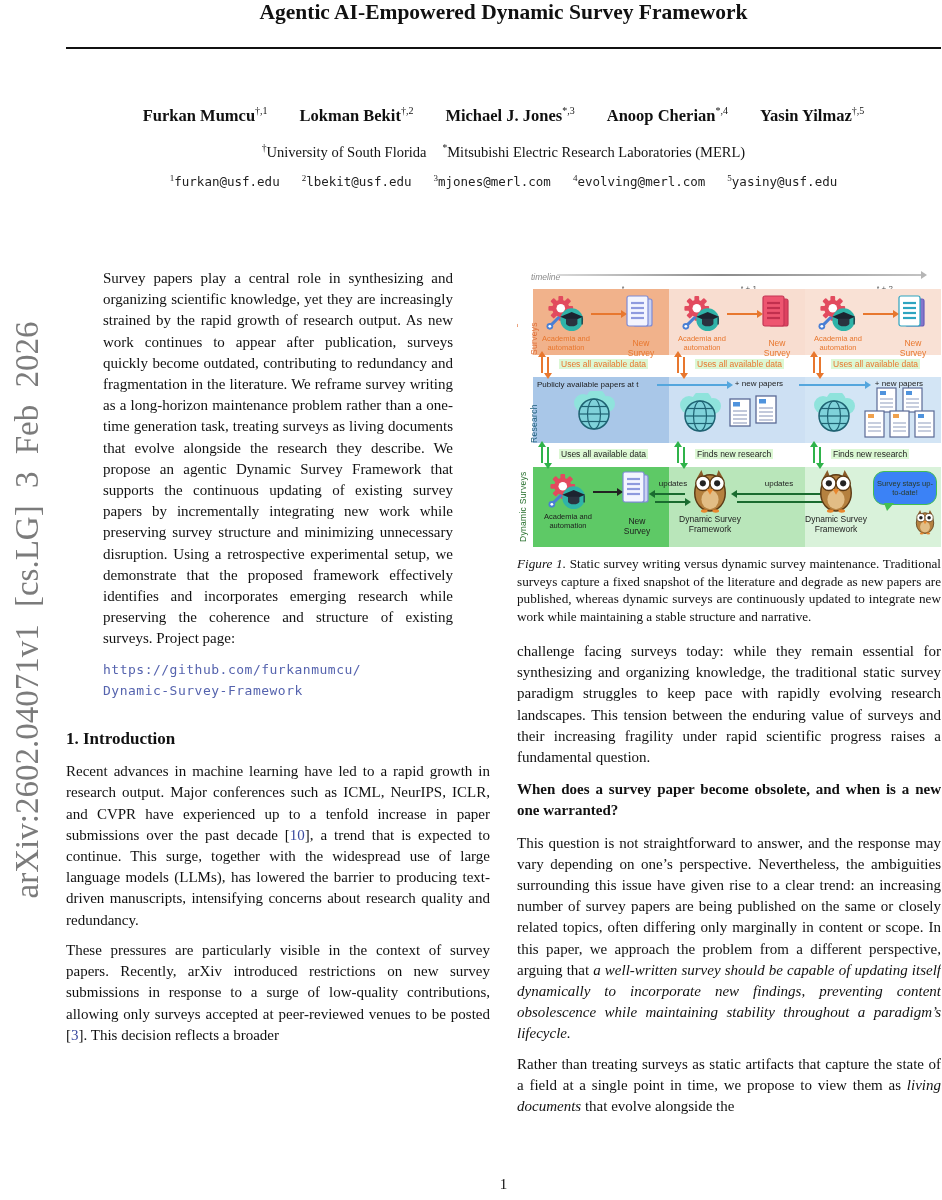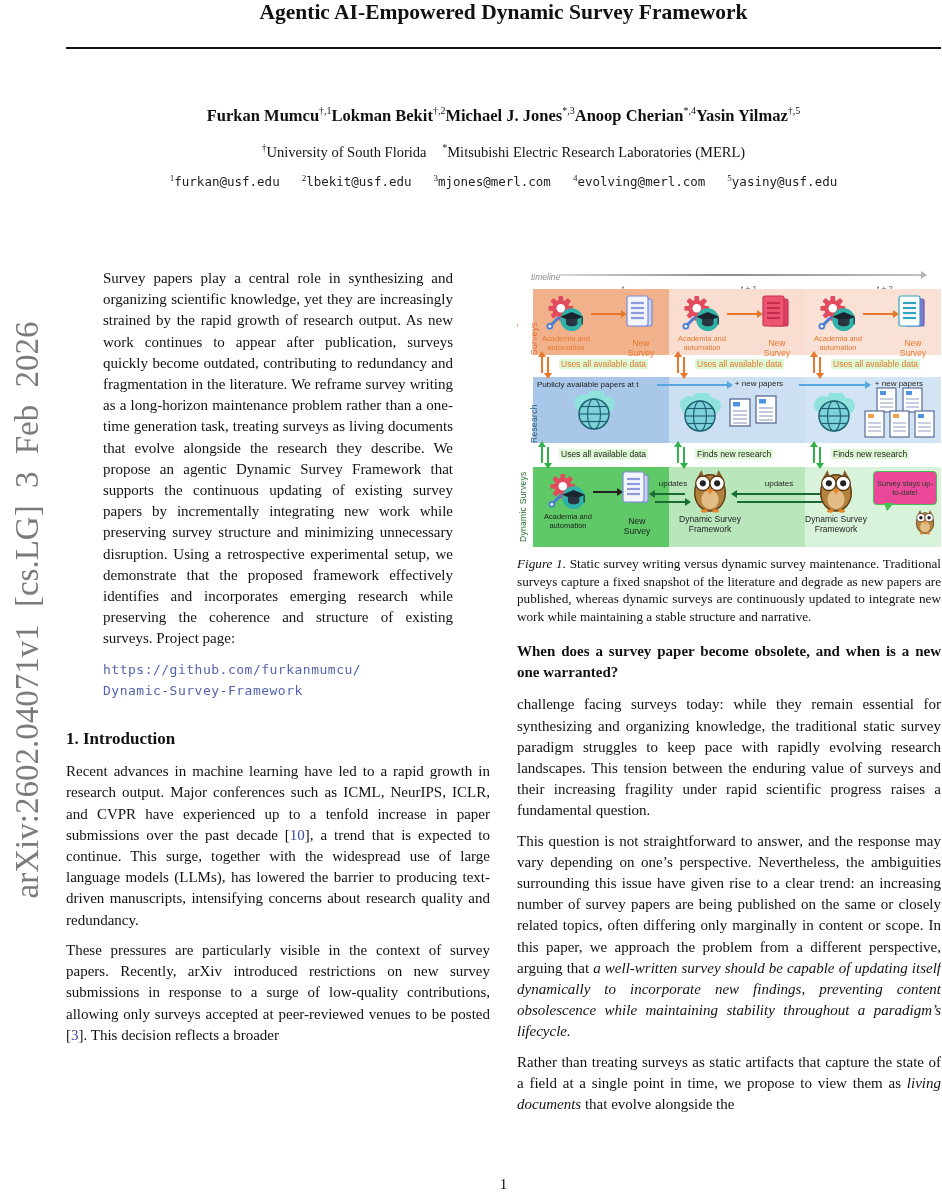--- a/index.html
+++ b/index.html
@@ -5,21 +5,21 @@
   html,body{margin:0;padding:0;background:#ffffff;}
   .page{position:relative;width:942px;height:1200px;background:#ffffff;overflow:hidden;
         font-family:"Liberation Serif",serif;color:#111;}
   
   .watermark{position:absolute;left:27px;top:610px;transform:translate(-50%,-50%) rotate(-90deg);
     font-family:"Liberation Serif",serif;font-size:33px;color:#7b7b7b;white-space:nowrap;word-spacing:9px;}
   
   .header{position:absolute;left:66px;top:0;width:875px;}
   .title{margin:0;text-align:center;font-size:21.5px;font-weight:bold;}
   .rule{border:none;border-top:2px solid #111;margin:22px 0 0 0;}
-  .authors{display:flex;justify-content:center;margin-top:56px;font-size:16.5px;font-weight:bold;}
+  .authors{display:flex;justify-content:center;gap:32px;margin-top:56px;font-size:16.5px;font-weight:bold;}
   .authors sup{font-size:10px;font-weight:normal;}
   .affils{display:flex;justify-content:center;gap:16px;margin-top:17px;font-size:14.5px;}
   .affils sup{font-size:9.5px;}
   .emails{display:flex;justify-content:center;gap:22px;margin-top:13px;
           font-family:"DejaVu Sans Mono",monospace;font-size:12.5px;color:#222;}
   .emails sup{font-size:9px;font-family:"Liberation Serif",serif;}
   
   .col{position:absolute;width:424px;font-size:15px;line-height:21.2px;text-align:justify;}
   .col-left{left:66px;top:268px;height:900px;overflow:hidden;}
   .col-right{left:517px;top:265px;height:900px;overflow:hidden;}
@@ -55,21 +55,21 @@
   .ah.rev::after{right:auto;left:-6px;border-left:none;border-right:6px solid var(--c);}
   .av{position:absolute;width:2px;background:var(--c);}
   .av.up::before{content:"";position:absolute;top:-6px;left:-3px;border-bottom:6px solid var(--c);
              border-left:4px solid transparent;border-right:4px solid transparent;}
   .av.down::after{content:"";position:absolute;bottom:-6px;left:-3px;border-top:6px solid var(--c);
              border-left:4px solid transparent;border-right:4px solid transparent;}
   .icon{position:absolute;}
   .doc-b .front{fill:#f3f5ff;stroke:#7d8ad6;}  .doc-b .back{fill:#c9d2f2;stroke:#7d8ad6;}  .doc-b .lines{stroke:#8e9ade;}
   .doc-r .front{fill:#ee5570;stroke:#c43655;}  .doc-r .back{fill:#de4260;stroke:#c43655;}  .doc-r .lines{stroke:#c22f4e;}
   .doc-t .front{fill:#ffffff;stroke:#2da4c0;}  .doc-t .back{fill:#8376cc;stroke:#6a5cb8;}  .doc-t .lines{stroke:#2da4c0;}
-  .bubble{position:absolute;background:#ec4899;border:1.5px solid #44bf52;border-radius:4px;
+  .bubble{position:absolute;background:#3b82f6;border:1.5px solid #44bf52;border-radius:11px;
           font-size:7.5px;line-height:9px;color:#2a3a2a;text-align:center;display:flex;align-items:center;justify-content:center;}
   .bubble::after{content:"";position:absolute;left:10px;bottom:-7px;border-top:8px solid #44bf52;
           border-left:3px solid transparent;border-right:7px solid transparent;}
 </style>
 </head>
 <body>
 
 <div class="page">
 
   <span class="watermark">arXiv:2602.04071v1 [cs.LG] 3 Feb 2026</span>
@@ -439,21 +439,21 @@
           <circle cx="14.5" cy="15" r="3.2" fill="#222"></circle>
           <circle cx="29.5" cy="15" r="3.2" fill="#222"></circle>
           <polygon points="18.5,21 25.5,21 22,27" fill="#e8872e"></polygon>
           <ellipse cx="16" cy="44" rx="3.5" ry="1.8" fill="#e8872e"></ellipse>
           <ellipse cx="28" cy="44" rx="3.5" ry="1.8" fill="#e8872e"></ellipse>
         </svg>
     </div>
 
     <p class="caption"><span class="cap-tag">Figure 1.</span><span> Static survey writing versus dynamic survey maintenance. Traditional surveys capture a fixed snapshot of the literature and degrade as new papers are published, whereas dynamic surveys are continuously updated to integrate new work while maintaining a stable structure and narrative.</span></p>
 
+    <p class="para"><span>challenge facing surveys today: while they remain essential for synthesizing and organizing knowledge, the traditional static survey paradigm struggles to keep pace with rapidly evolving research landscapes. This tension between the enduring value of surveys and their increasing fragility under rapid scientific progress raises a fundamental question.</span></p>
     <p class="para bold-q"><span>When does a survey paper become obsolete, and when is a new one warranted?</span></p>
-    <p class="para"><span>challenge facing surveys today: while they remain essential for synthesizing and organizing knowledge, the traditional static survey paradigm struggles to keep pace with rapidly evolving research landscapes. This tension between the enduring value of surveys and their increasing fragility under rapid scientific progress raises a fundamental question.</span></p>
     <p class="para"><span>This question is not straightforward to answer, and the response may vary depending on one’s perspective. Nevertheless, the ambiguities surrounding this issue have given rise to a clear trend: an increasing number of survey papers are being published on the same or closely related topics, often differing only marginally in content or scope. In this paper, we approach the problem from a different perspective, arguing that </span><i>a well-written survey should be capable of updating itself dynamically to incorporate new findings, preventing content obsolescence while maintaining stability throughout a paradigm’s lifecycle.</i></p>
     <p class="para"><span>Rather than treating surveys as static artifacts that capture the state of a field at a single point in time, we propose to view them as </span><i>living documents</i><span> that evolve alongside the</span></p>
   </div>
 
   <div class="footer">1</div>
 
 </div>
 
 </body></html>

